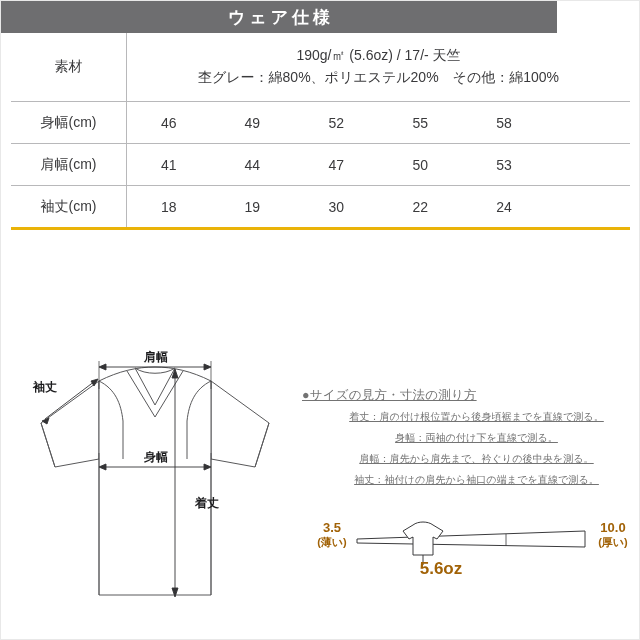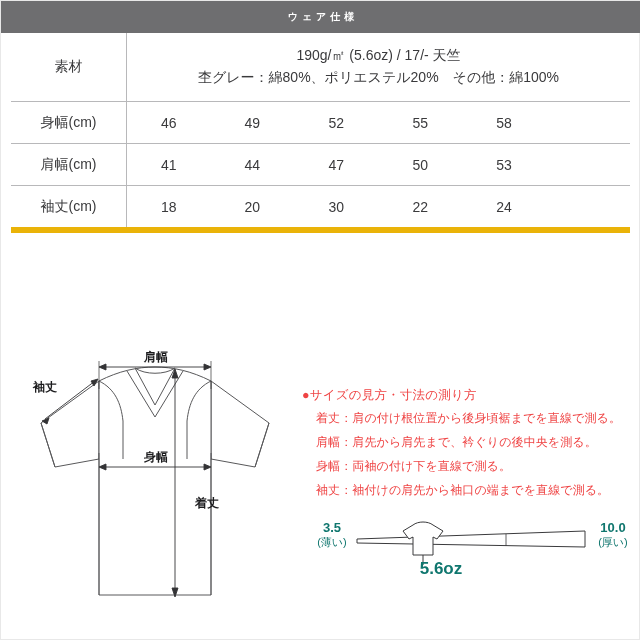--- a/index.html
+++ b/index.html
@@ -7,43 +7,43 @@
     width:640px;height:640px;
     background:#ffffff;
     font-family:"Liberation Sans","DejaVu Sans",sans-serif;
     color:#231f20;
     overflow:hidden;
   }
   #page{position:relative;width:640px;height:640px;box-sizing:border-box;border:1px solid #e8e8e8;}
 
   
   .titlebar{
-    position:absolute;left:0;top:0;width:640px;height:32px;
+    position:absolute;left:0;top:0;width:556px;height:32px;
     background:#6e6e70;
     color:#ffffff;
     display:flex;align-items:center;justify-content:center;
-    font-size:10px;font-weight:bold;letter-spacing:4px;
+    font-size:17px;font-weight:bold;letter-spacing:4px;
     text-indent:4px;
   }
 
   
   .spec-table{
     position:absolute;left:10px;top:32px;width:619px;
     border-collapse:collapse;
     table-layout:fixed;
   }
   .spec-table td{
     border-bottom:1px solid #b8b8ba;
     padding:0;
     text-align:center;
     vertical-align:middle;
     font-size:14px;
     color:#3a3a3c;
   }
-  .spec-table tr:last-child td{border-bottom:6px solid #eab308;}
+  .spec-table tr:last-child td{border-bottom:3px solid #eab308;}
   .col-label{
     width:115px;
     border-right:1px solid #b8b8ba;
     font-size:14px;
     color:#3a3a3c;
   }
   .row-material td{height:68px;}
   .row-size td{height:41px;}
   .row-data td{height:41px;}
   .material-cell{
@@ -58,46 +58,47 @@
   .pad-col{width:62px;border-bottom:1px solid #b8b8ba;}
 
   
   .lower{position:absolute;left:0;top:336px;width:640px;height:304px;}
 
   .shirt-svg{position:absolute;left:14px;top:8px;}
 
   
   .notes{
     position:absolute;left:301px;top:50px;width:335px;
-    font-size:12.5px;color:#ef4444;
+    font-size:12.5px;color:#737373;text-decoration:underline;
   }
   .notes-title{
     font-size:12.5px;
     margin:0 0 6px 0;
     letter-spacing:0.2px;
   }
   .note-line{
     margin:0 0 7px 0;
     padding-left:14px;
     letter-spacing:0.1px;
     white-space:nowrap;
-    font-size:12px;
+    font-size:10px;
+    text-align:center;
   }
 
   .scale-wrap{position:absolute;left:300px;top:176px;width:340px;height:70px;}
   .scale-svg{position:absolute;left:0;top:0;}
   .scale-label{
     position:absolute;
     text-align:center;
     font-weight:bold;
     font-size:13px;
-    color:#0f766e;
+    color:#a16207;
     line-height:1.15;
   }
-  .scale-label .sub{display:block;font-size:11px;font-weight:normal;}
+  .scale-label .sub{display:block;font-size:11px;font-weight:bold;}
   .lbl-left{left:4px;top:8px;width:54px;}
   .lbl-right{left:284px;top:8px;width:56px;}
   .lbl-mid{left:100px;top:46px;width:80px;font-size:17px;}
 </style>
 </head>
 <body>
 
 <div id="page">
 
   <div class="titlebar">
@@ -132,21 +133,21 @@
         <td class="num">44</td>
         <td class="num">47</td>
         <td class="num">50</td>
         <td class="num">53</td>
         <td class="pad-col"></td>
       </tr>
 
       <tr class="row-data">
         <td class="col-label">袖丈(cm)</td>
         <td class="num">18</td>
-        <td class="num">20</td>
+        <td class="num">19</td>
         <td class="num">30</td>
         <td class="num">22</td>
         <td class="num">24</td>
         <td class="pad-col"></td>
       </tr>
     </tbody>
   </table>
 
   <div class="lower">
 
@@ -205,22 +206,22 @@
         <rect x="124" y="104" width="34" height="15" fill="#ffffff" stroke="none"></rect>
         <text x="141" y="116" text-anchor="middle">身幅</text>
 
         <text x="180" y="162" text-anchor="start">着丈</text>
       </g>
     </svg>
 
     <div class="notes">
       <p class="notes-title">●サイズの見方・寸法の測り方</p>
       <p class="note-line">着丈：肩の付け根位置から後身頃裾までを直線で測る。</p>
+      <p class="note-line">身幅：両袖の付け下を直線で測る。</p>
       <p class="note-line">肩幅：肩先から肩先まで、衿ぐりの後中央を測る。</p>
-      <p class="note-line">身幅：両袖の付け下を直線で測る。</p>
       <p class="note-line">袖丈：袖付けの肩先から袖口の端までを直線で測る。</p>
     </div>
 
     <div class="scale-wrap">
       <svg class="scale-svg" width="340" height="70" viewBox="0 0 340 70">
         <g fill="#ffffff" stroke="#3a3a3c" stroke-width="1" stroke-linejoin="round">
 
           <path d="M56,26 L284,18 L284,34 L56,30 Z"></path>
 
           <line x1="205" y1="21" x2="205" y2="33" stroke-width="0.8"></line>

